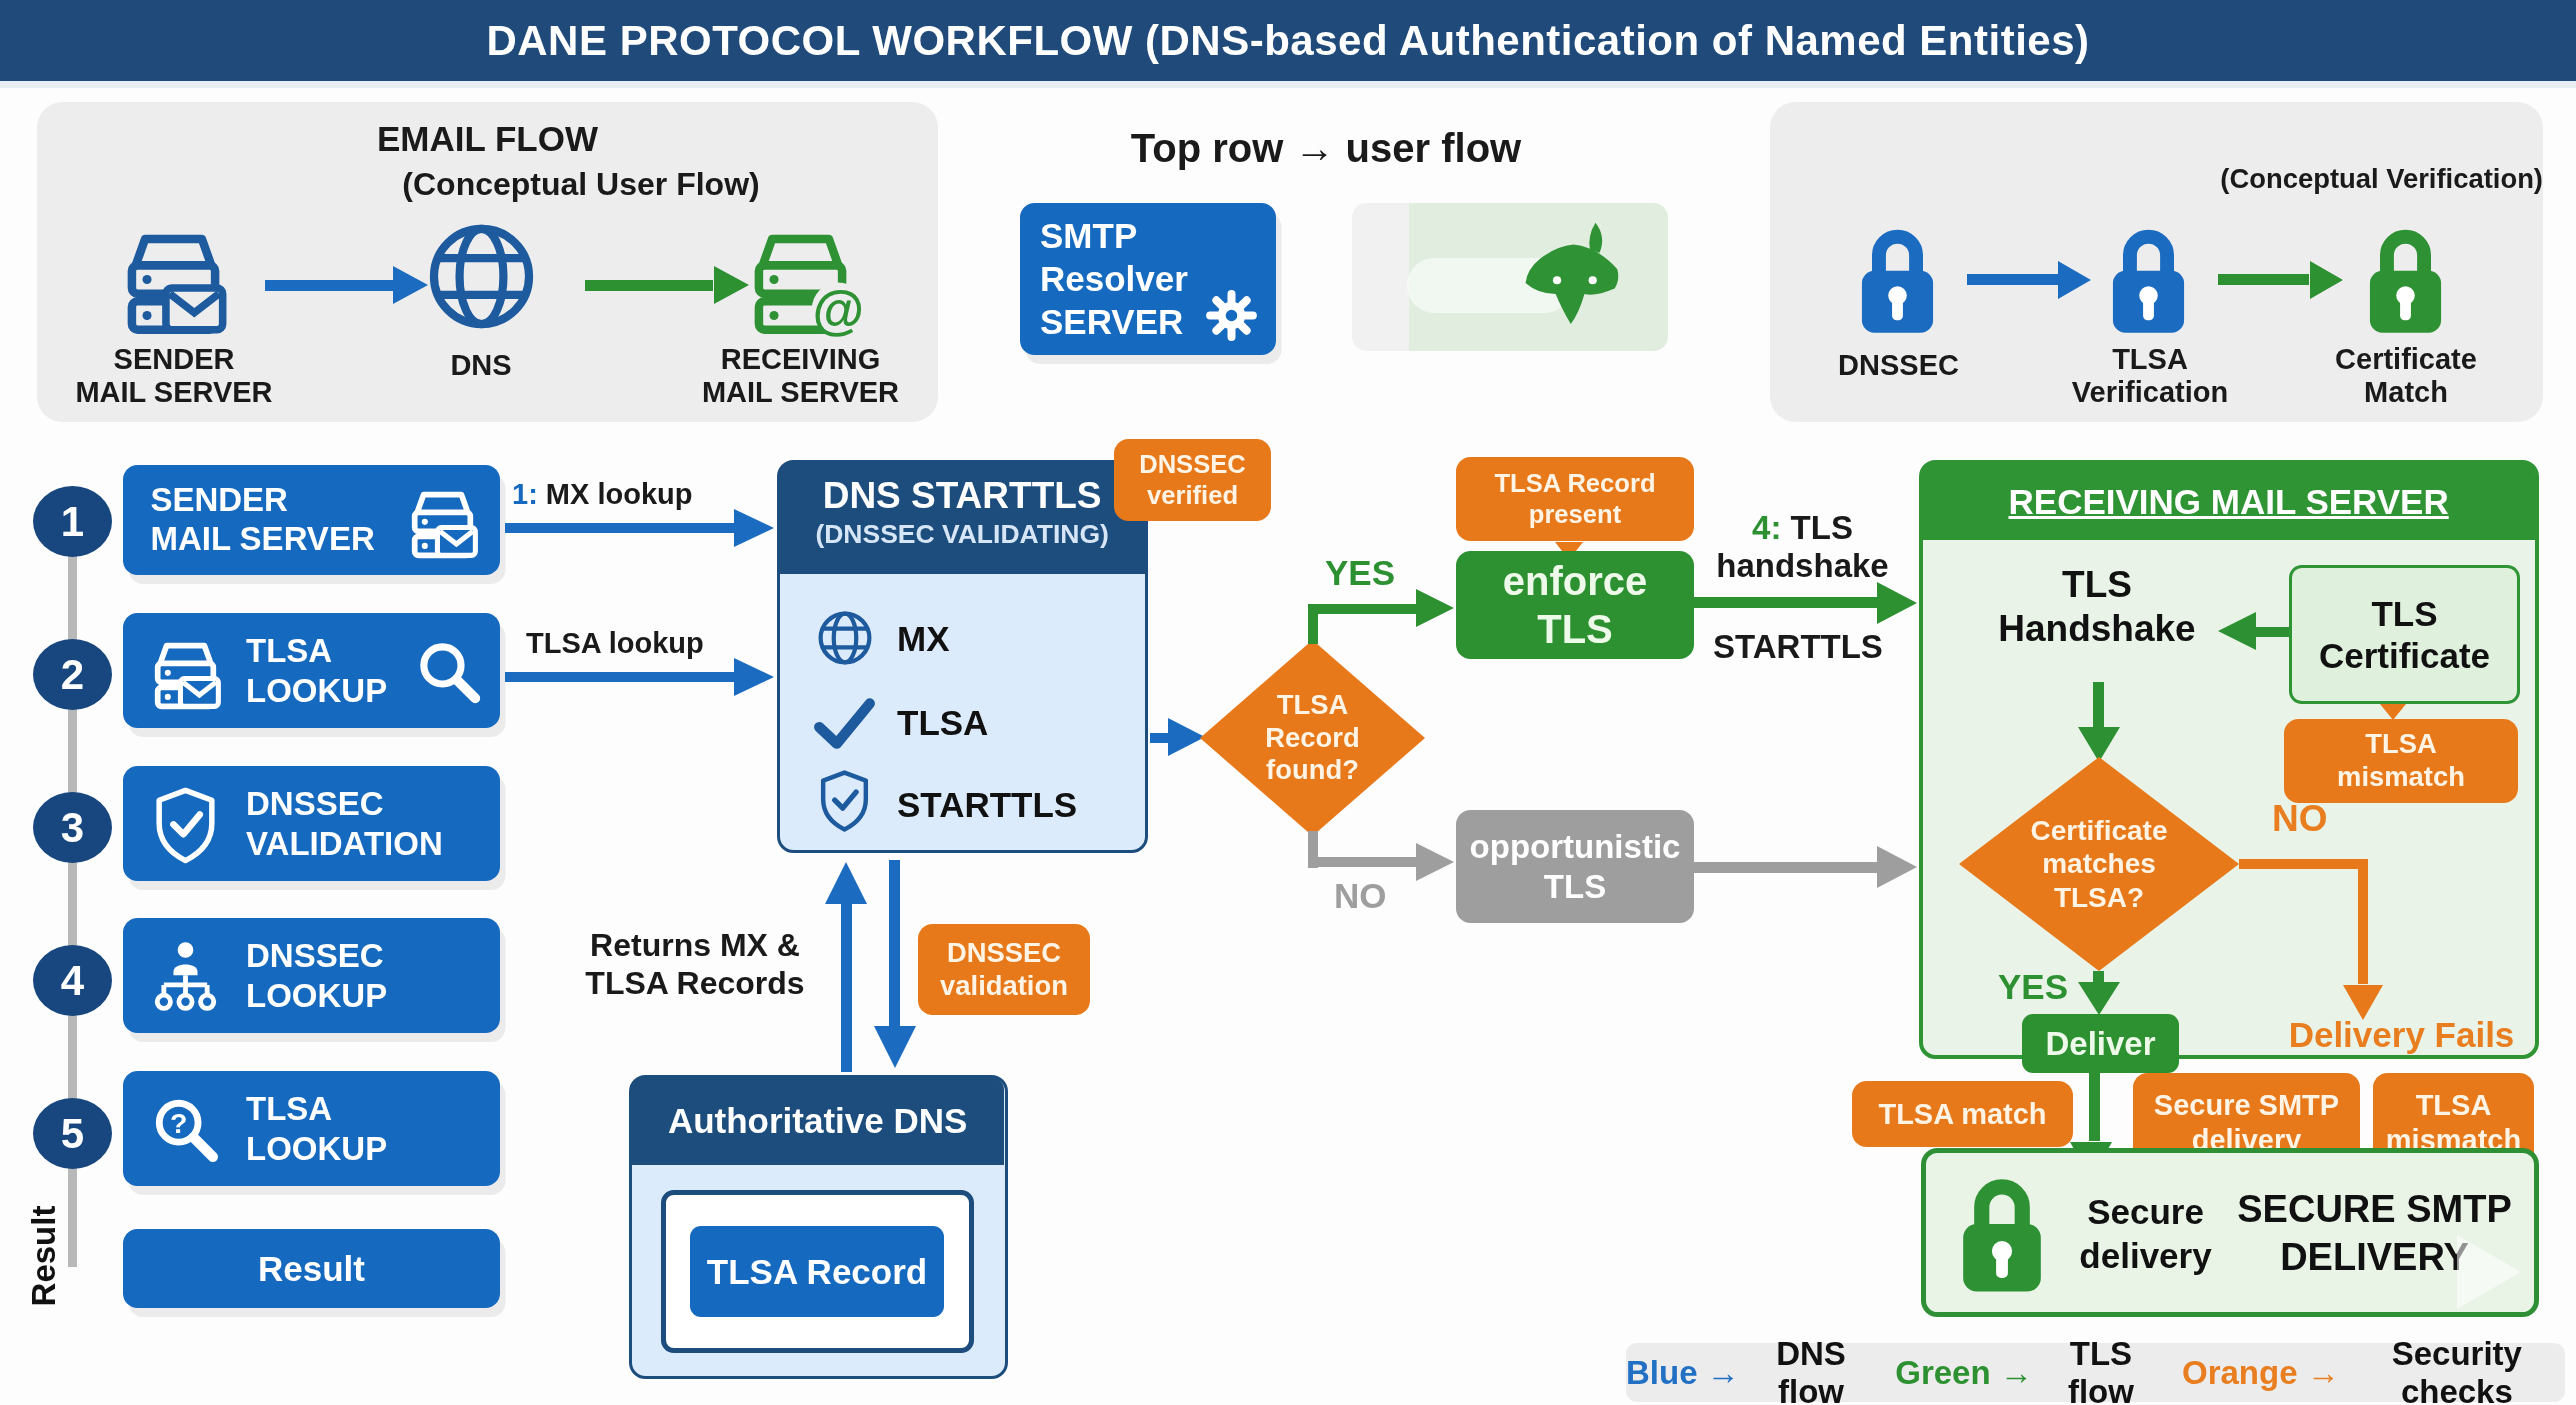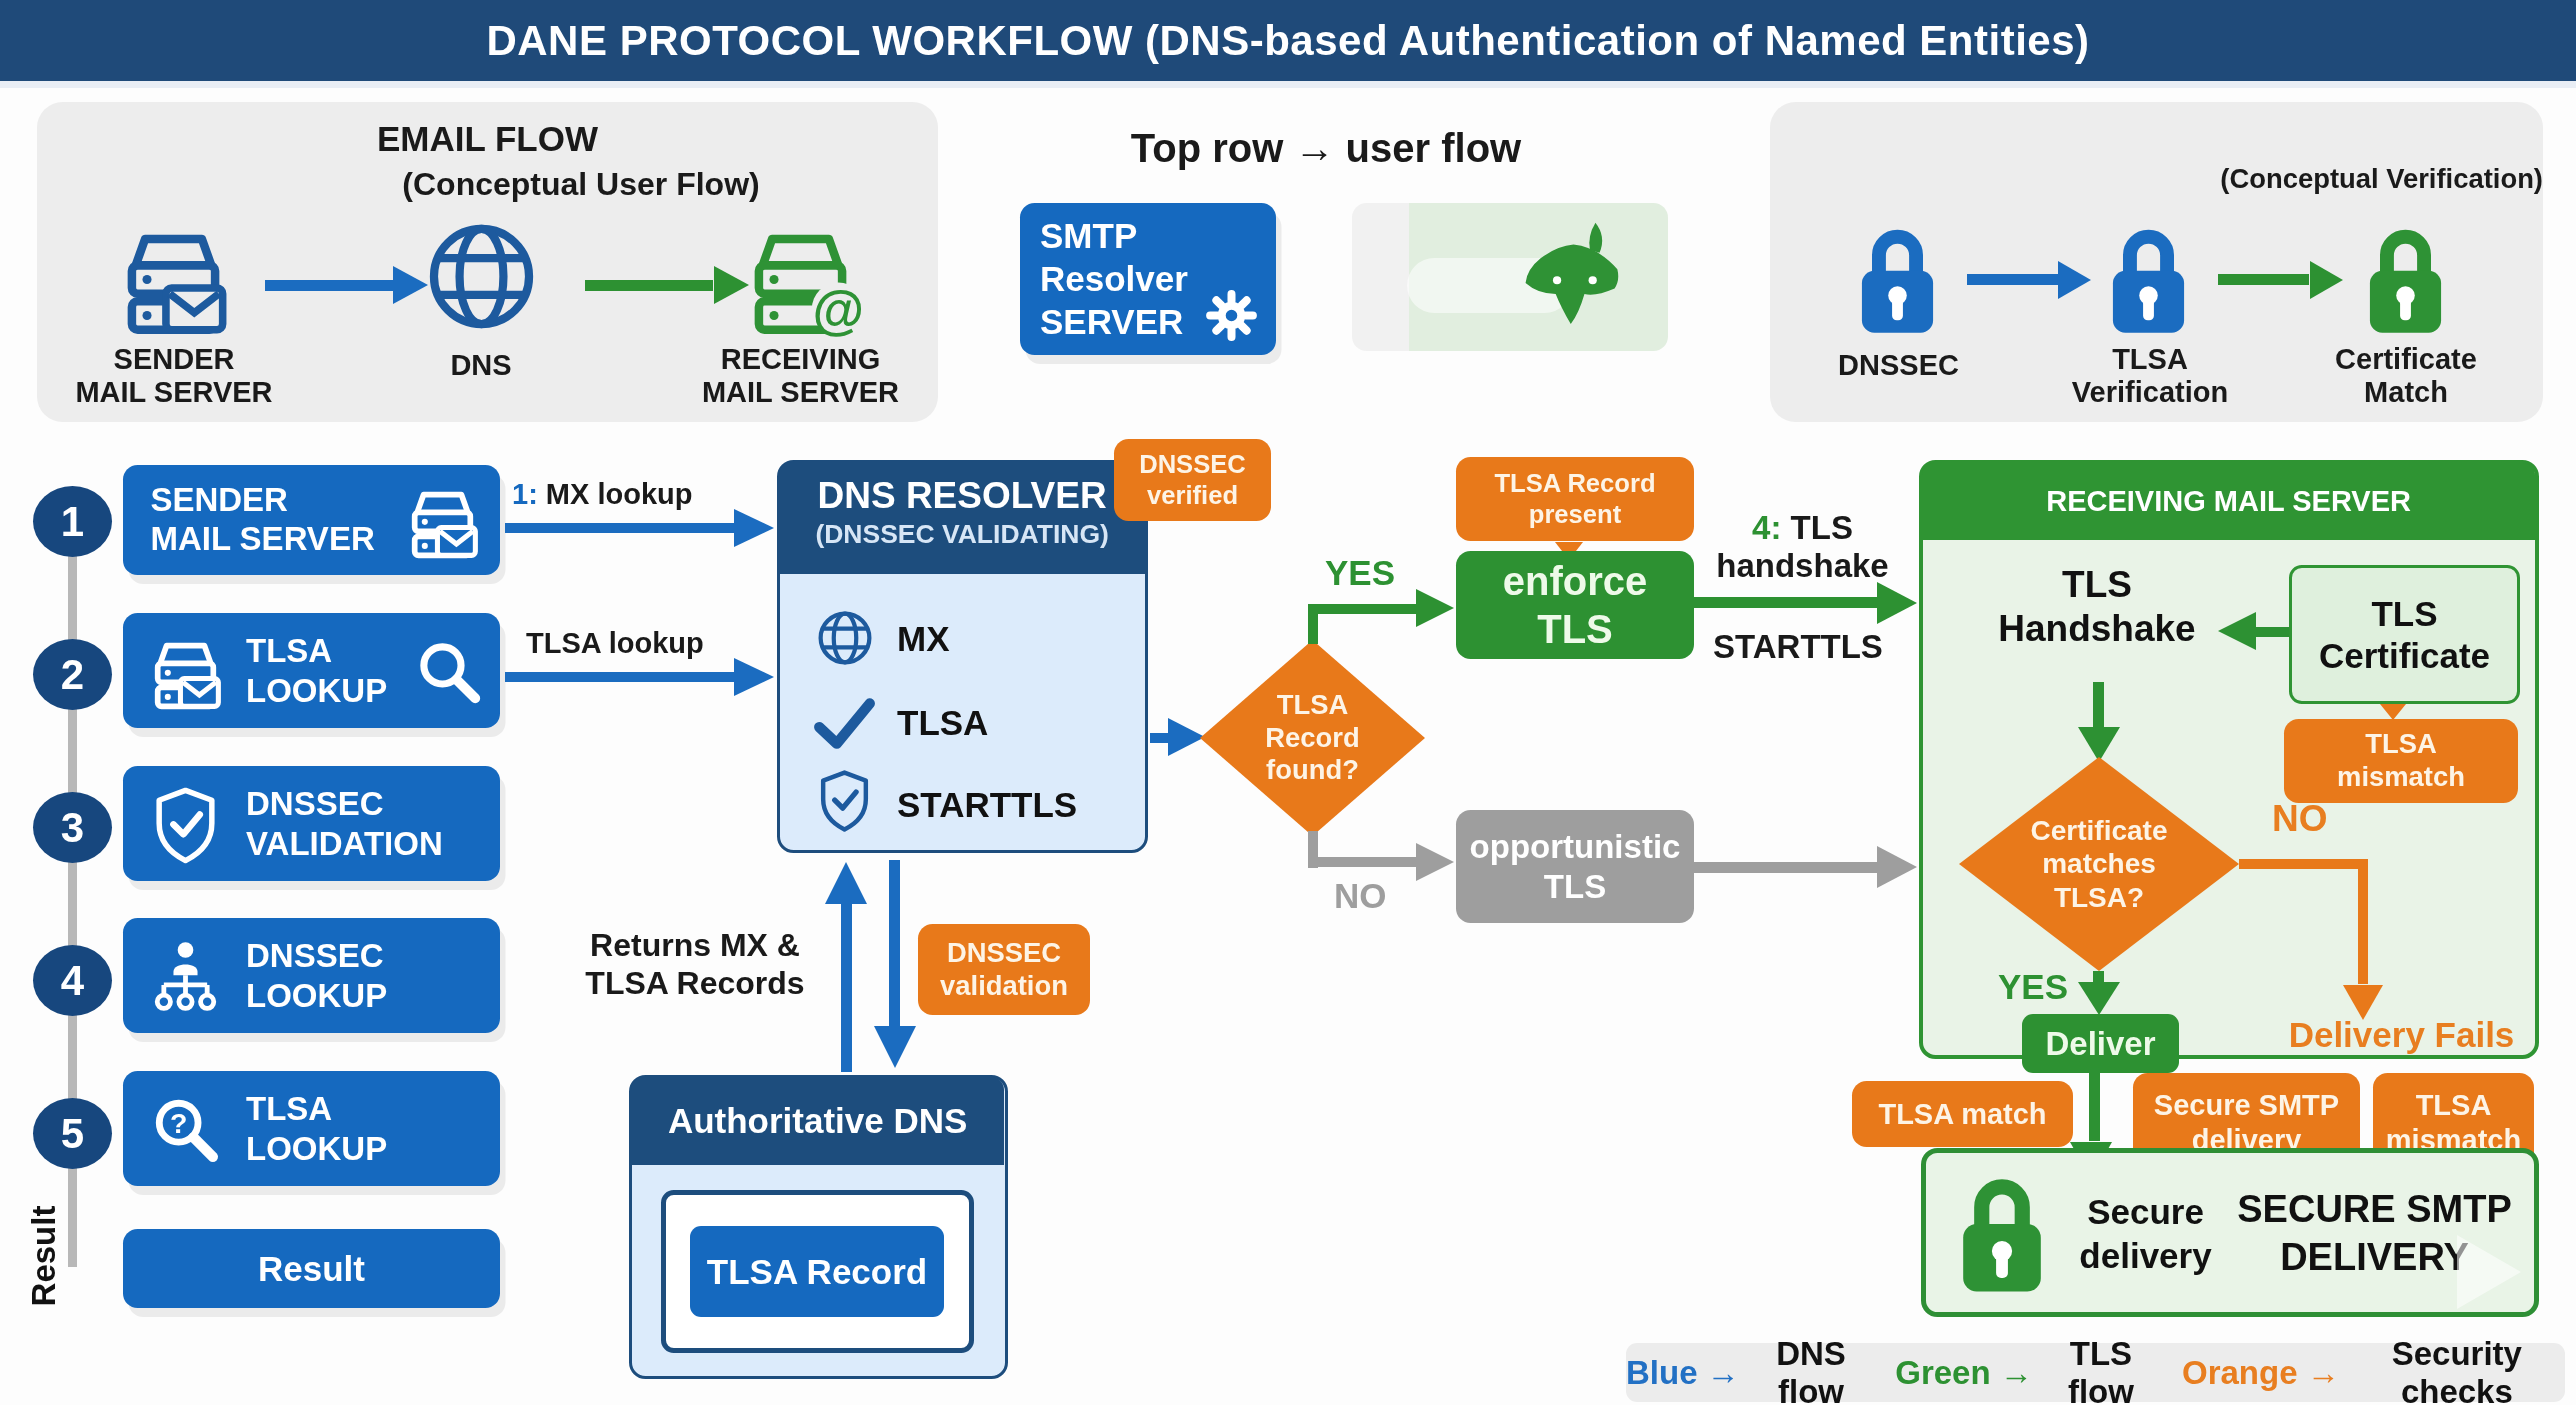--- a/index.html
+++ b/index.html
@@ -243,21 +243,21 @@
     <span style="color:#1569bf;">1:</span><span style="color:#1a1a1a;"> MX lookup</span>
   </div>
   <div class="shaft" style="left:505px;top:523px;width:229px;height:10px;background:#1b6cc0;"></div>
   <div class="ah" style="left:734px;top:509px;border-top:19px solid transparent;border-bottom:19px solid transparent;border-left:40px solid #1b6cc0;"></div>
   <div class="abs" style="left:526px;top:627px;font-size:29px;color:#1a1a1a;">TLSA lookup</div>
   <div class="shaft" style="left:505px;top:672px;width:229px;height:10px;background:#1b6cc0;"></div>
   <div class="ah" style="left:734px;top:658px;border-top:19px solid transparent;border-bottom:19px solid transparent;border-left:40px solid #1b6cc0;"></div>
 
   <div class="abs" style="left:777px;top:460px;width:371px;height:393px;background:#dcebfb;border:3.7px solid #1d4d7d;border-radius:16.5px;box-sizing:border-box;">
     <div class="navy" style="position:absolute;left:-0.9px;top:-0.9px;width:366px;height:112px;border-radius:12.8px 12.8px 0 0;text-align:center;">
-      <div style="font-size:37px;margin-top:12.8px;">DNS RESOLVER</div>
+      <div style="font-size:37px;margin-top:12.8px;">DNS STARTTLS</div>
       <div style="font-size:26.5px;color:#d7e6f6;margin-top:1.8px;">(DNSSEC VALIDATING)</div>
     </div>
     <svg class="abs icon" style="left:35px;top:145px;color:#1d5a9e;" width="60" height="60" viewBox="0 0 64 64">
         <use href="#globe"></use>
       </svg>
     <div style="position:absolute;left:117px;top:156px;font-size:35px;color:#111;">MX</div>
     <svg class="abs icon" style="left:31px;top:227px;color:#1d5a9e;" width="66" height="66" viewBox="0 0 64 64">
         <use href="#check"></use>
       </svg>
     <div style="position:absolute;left:117px;top:240px;font-size:35px;color:#111;">TLSA</div>
@@ -332,21 +332,21 @@
     </div>
     <div class="abs" style="left:29px;top:112px;width:313px;height:163px;background:#fff;border:5.5px solid #1d4d7d;border-radius:12.8px;box-sizing:border-box;">
       <div class="abs ctr" style="left:24px;top:31px;width:254px;height:91px;background:#1569bf;border-radius:11px;color:#fff;font-size:35px;">
         <span>TLSA Record</span>
       </div>
     </div>
   </div>
 
   <div class="abs" style="left:1919px;top:460px;width:620px;height:599px;background:#e9f3e7;border:4.6px solid #2f9433;border-radius:16.5px;box-sizing:border-box;">
     <div class="ctr" style="position:absolute;left:-0.9px;top:-0.9px;width:613px;height:77px;background:#2f9433;color:#fff;border-radius:12px 12px 0 0;">
-      <span style="font-size:29px;">RECEIVING MAIL SERVER</span>
+      <span style="font-size:35px;text-decoration:underline;">RECEIVING MAIL SERVER</span>
     </div>
     <div class="abs" style="left:46px;top:99px;width:256px;text-align:center;font-size:37px;line-height:1.2;color:#111;">
       <div>TLS</div>
         <div>Handshake</div>
     </div>
     <div class="ah" style="left:295px;top:148px;border-top:19px solid transparent;border-bottom:19px solid transparent;border-right:38px solid #2d9133;"></div>
     <div class="shaft" style="left:333px;top:163px;width:33px;height:10px;background:#2d9133;"></div>
     <div class="abs col" style="left:366px;top:101px;width:231px;height:139px;background:#dff0dd;border:3.7px solid #2f9433;border-radius:12.8px;box-sizing:border-box;font-size:35px;line-height:1.2;color:#111;">
       <div>TLS</div>
         <div>Certificate</div>

